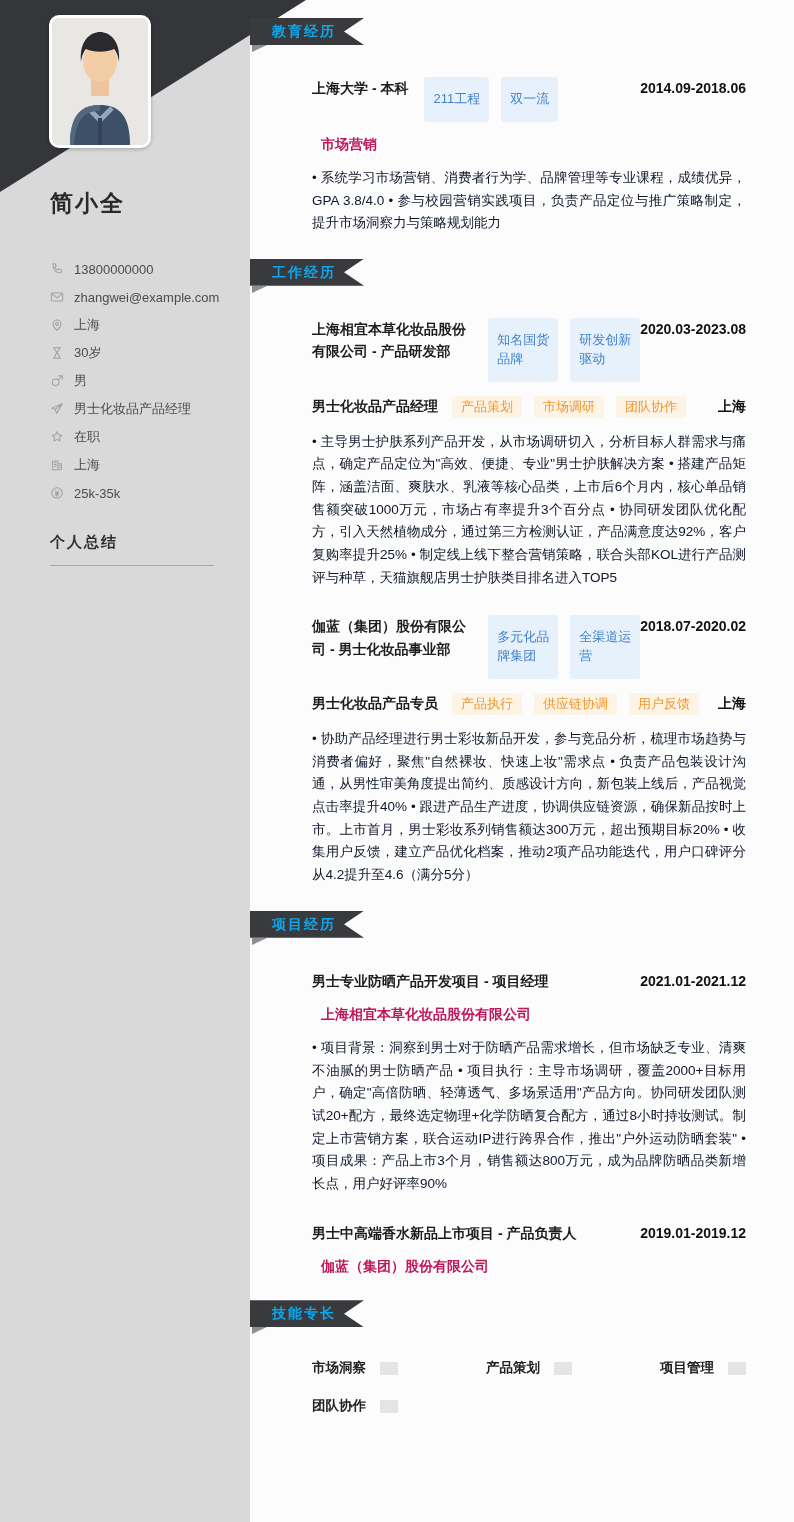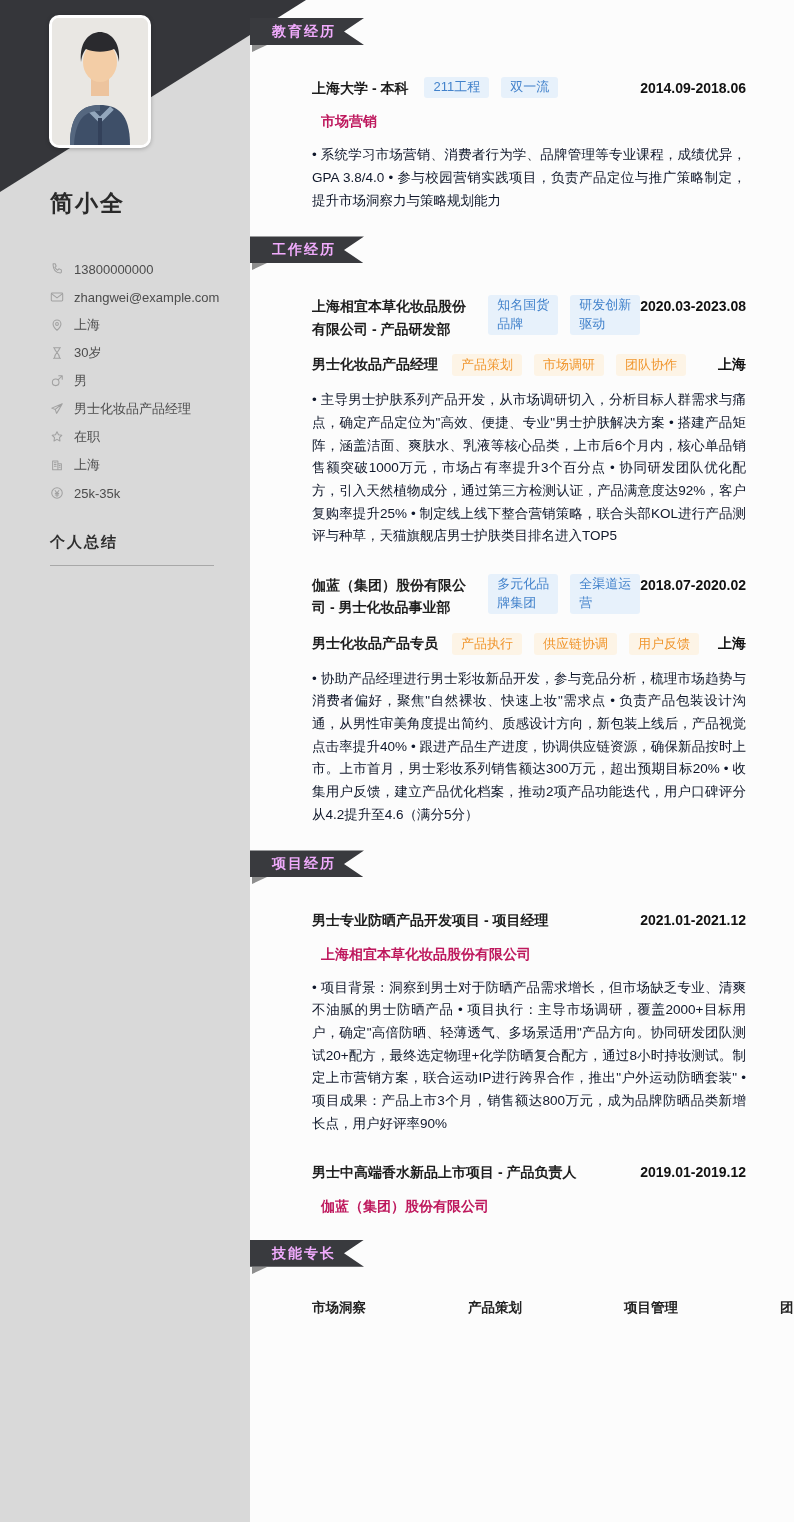--- a/index.html
+++ b/index.html
@@ -21,43 +21,43 @@
   .contact-item{display:flex;align-items:center;height:28px;font-size:13px;color:#4c4c4c;}
   .cicon{width:14px;height:14px;margin-right:10px;flex:0 0 14px;opacity:.75;}
   .cicon svg{display:block;width:14px;height:14px;stroke:#8f8f8f;fill:none;stroke-width:1.2;stroke-linecap:round;stroke-linejoin:round;}
   .summary-block{margin-top:26px;}
   .summary-title{font-size:15px;font-weight:bold;color:#2e2e2e;letter-spacing:2px;}
   .summary-divider{width:164px;border-bottom:1px solid #a8a8a8;margin:13px 0 21px 0;}
   .summary-text{width:170px;font-size:13px;line-height:1.62;color:#3f3f3f;text-align:justify;}
   
   .main{position:absolute;left:250px;top:0;width:544px;z-index:3;padding-top:18px;}
   .ribbon-wrap{position:relative;height:27px;}
-  .ribbon{position:relative;width:114px;height:27px;background:#393a3e;color:#f0abfc;
+  .ribbon{position:relative;width:114px;height:27px;background:#393a3e;color:#0ea5e9;
     font-size:14px;font-weight:bold;line-height:27px;letter-spacing:2px;padding-left:22px;box-sizing:border-box;
     clip-path:polygon(0 0,100% 0,calc(100% - 20px) 50%,100% 100%,0 100%);}
   .ribbon-fold{position:absolute;left:2px;top:27px;width:0;height:0;
     border-top:7px solid #8e8e8e;border-right:15px solid transparent;}
   .section-body{padding:32px 48px 24px 62px;}
   .row{display:flex;align-items:flex-start;justify-content:flex-end;}
   .entry-title{font-weight:bold;font-size:14px;color:#1d1d1d;line-height:1.6;}
   .company{width:192px;}
   .chips{display:flex;gap:12px;margin-left:16px;align-items:flex-start;}
-  .chip-blue{background:#e7f1fb;color:#4282cb;font-size:13px;padding:1px 9px;border-radius:3px;line-height:1.45;white-space:nowrap;}
+  .chip-blue{background:#e7f1fb;color:#4282cb;font-size:13px;padding:13px 9px;border-radius:3px;line-height:1.45;white-space:nowrap;}
   .chip-blue.two-line{width:52px;white-space:normal;}
   .chip-orange{background:#fdf4e6;color:#f0962e;font-size:13px;padding:2px 9px;border-radius:3px;white-space:nowrap;}
   .date{margin-left:auto;font-weight:bold;font-size:14px;color:#111;white-space:nowrap;line-height:1.6;}
   .role-row{margin-top:14px;align-items:center;}
   .role{font-weight:bold;font-size:14px;color:#1d1d1d;margin-right:14px;white-space:nowrap;}
   .loc{margin-left:auto;font-weight:bold;font-size:14px;color:#111;}
   .detail{margin-top:13px;font-size:13.5px;line-height:1.68;color:#0f172a;text-align:justify;}
   .sub-bold{margin-top:14px;font-weight:bold;font-size:14px;color:#be185d;margin-left:9px;}
   .job{margin-bottom:26px;}
   .job:last-child{margin-bottom:0;}
   
-  .skills-grid{display:grid;grid-template-columns:1fr 1fr 1fr 1fr;column-gap:88px;row-gap:20px;}
+  .skills-grid{display:grid;grid-template-columns:1fr 1fr 1fr;column-gap:88px;row-gap:20px;}
   .skill-row{display:flex;align-items:center;}
   .skill-name{font-weight:bold;font-size:13.5px;color:#222;margin-right:14px;white-space:nowrap;}
   .skill-bar{flex:1;height:13px;background:#e4e4e4;}
   .skill-fill{height:100%;background:#3d3e42;clip-path:polygon(0 0,calc(100% - 9px) 0,100% 100%,0 100%);}
 </style>
 </head>
 <body>
 
 <div class="sidebar"></div>
 <div class="dark-corner"></div>

